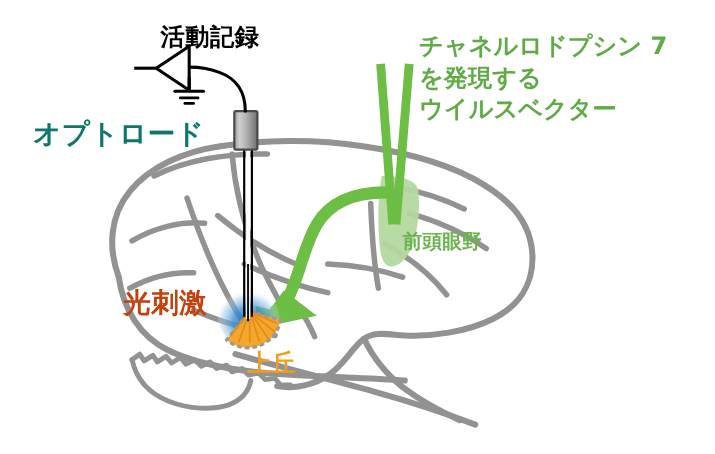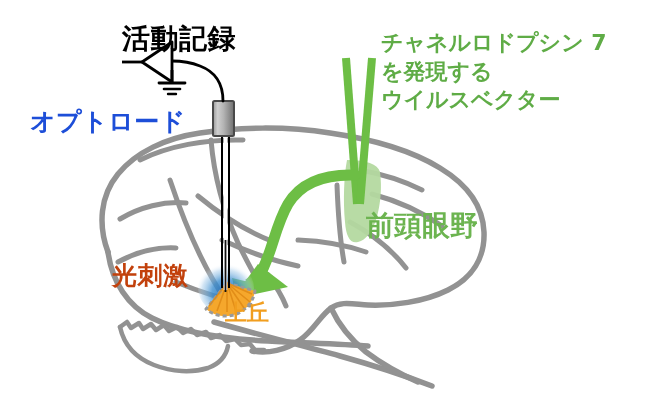--- a/index.html
+++ b/index.html
@@ -24,56 +24,56 @@
     width: 650px;
     height: 413px;
   }
   .lbl {
     position: absolute;
     white-space: pre;
     line-height: 1.18;
     font-weight: bold;
   }
   #label-activity-recording {
-    left: 122px;
+    left: 146px;
     top: 22px;
-    font-size: 28px;
+    font-size: 22px;
     color: #000000;
     letter-spacing: 0.5px;
   }
   #label-optrode {
     left: 30px;
     top: 107px;
     font-size: 25px;
-    color: #1d4ed8;
+    color: #0f766e;
     letter-spacing: 0.5px;
   }
   #label-light-stimulation {
     left: 112px;
     top: 261px;
     font-size: 25px;
     color: #c2410c;
     letter-spacing: 0.5px;
   }
   #label-virus-vector {
     left: 381px;
     top: 29px;
     font-size: 22px;
     color: #5FAC46;
     line-height: 1.30;
   }
   #label-fef {
     left: 366px;
     top: 209px;
-    font-size: 28px;
+    font-size: 18px;
     color: #6CB450;
   }
   #label-sc {
     left: 225px;
-    top: 300px;
+    top: 318px;
     font-size: 22px;
     color: #F19E1F;
   }
 </style>
 </head>
 <body>
 
 <div id="stage">
 
   <svg id="diagram-svg" viewBox="0 0 650 413">

